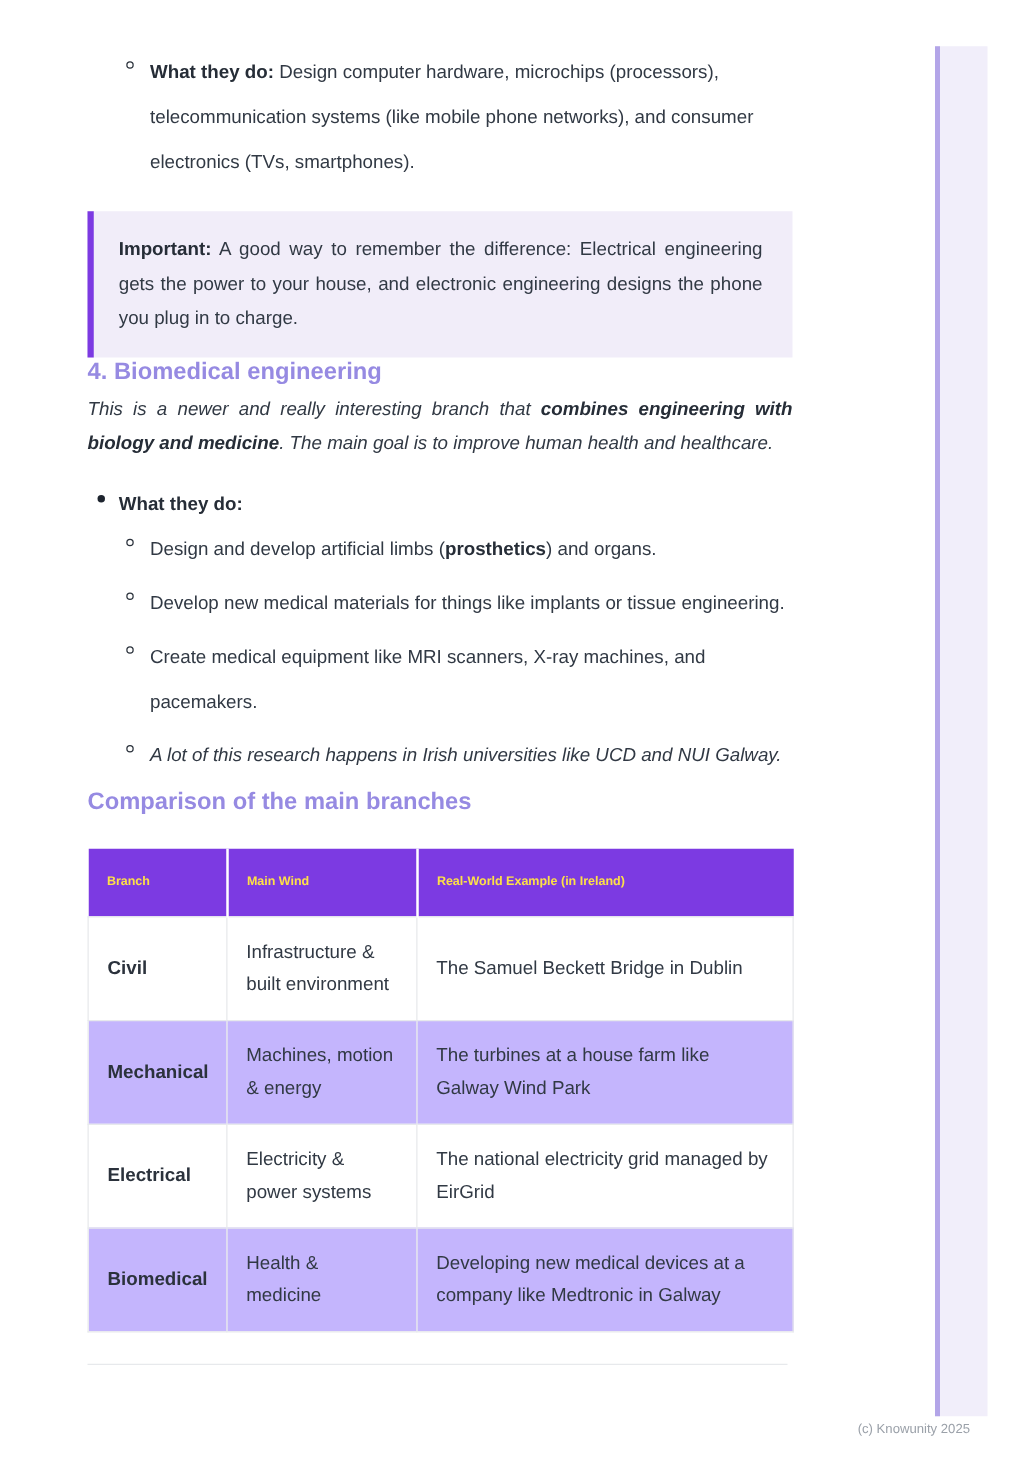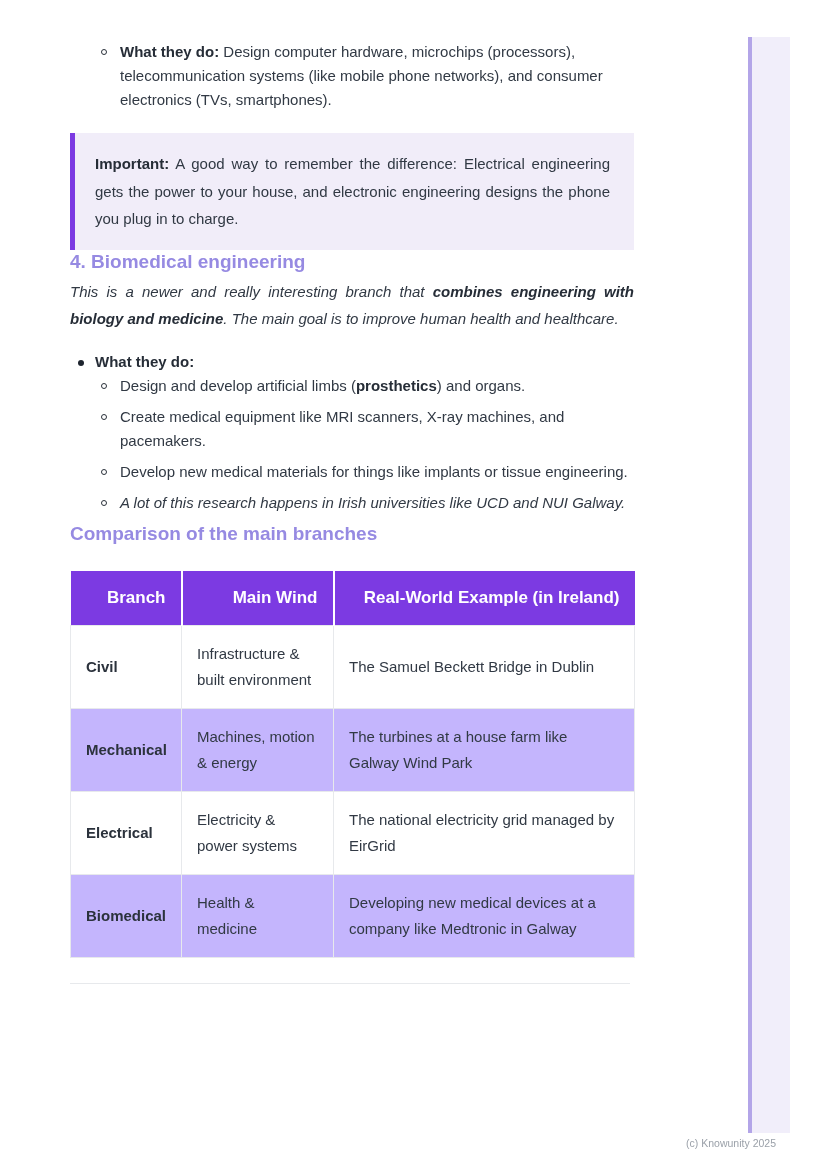--- a/index.html
+++ b/index.html
@@ -12,21 +12,21 @@
     position: relative;
     overflow: hidden;
   }
   .content {
     position: absolute;
     left: 70px;
     top: 0;
     width: 564px;
   }
   ul { list-style: none; }
-  li { position: relative; line-height: 24px; }
+  li { position: relative; line-height: 36px; }
 
   
   .top-list { margin-top: 40px; }
   .sub-item { padding-left: 50px; margin-bottom: 7px; }
   .marker-hollow {
     position: absolute; left: 31px; top: 9px;
     width: 6px; height: 6px;
     border: 1.6px solid #2b323c; border-radius: 50%;
     display: inline-block;
   }
@@ -65,25 +65,25 @@
     margin-top: 26px;
     border-collapse: collapse;
     width: 564px;
     table-layout: fixed;
   }
   col.c1 { width: 111px; }
   col.c2 { width: 152px; }
   col.c3 { width: 301px; }
   thead th {
     background: #7c3ae2;
-    color: #ffffff;
+    color: #fde047;
     font-weight: 700;
-    text-align: right;
+    text-align: left;
     padding: 16px 15px;
-    font-size: 17px;
+    font-size: 10px;
     line-height: 22px;
     border-right: 2px solid #ffffff;
   }
   thead th:last-child { border-right: none; }
   tbody td {
     border: 1px solid #e7e9ec;
     padding: 15px;
     line-height: 26px;
     vertical-align: middle;
     font-size: 15px;
@@ -144,25 +144,25 @@
     <li class="top-level-item">
       <span class="marker-solid"></span>
       <b>What they do:</b>
     </li>
     <li class="sub-item">
       <span class="marker-hollow"></span>
       <span>Design and develop artificial limbs (</span><b>prosthetics</b><span>) and organs.</span>
     </li>
     <li class="sub-item">
       <span class="marker-hollow"></span>
+      <span>Develop new medical materials for things like implants or tissue engineering.</span>
+    </li>
+    <li class="sub-item">
+      <span class="marker-hollow"></span>
       <span>Create medical equipment like MRI scanners, X-ray machines, and pacemakers.</span>
-    </li>
-    <li class="sub-item">
-      <span class="marker-hollow"></span>
-      <span>Develop new medical materials for things like implants or tissue engineering.</span>
     </li>
     <li class="sub-item">
       <span class="marker-hollow"></span>
       <span class="it">A lot of this research happens in Irish universities like UCD and NUI Galway.</span>
     </li>
   </ul>
 
   <h2 class="section-heading">Comparison of the main branches</h2>
 
   <table class="compare">

